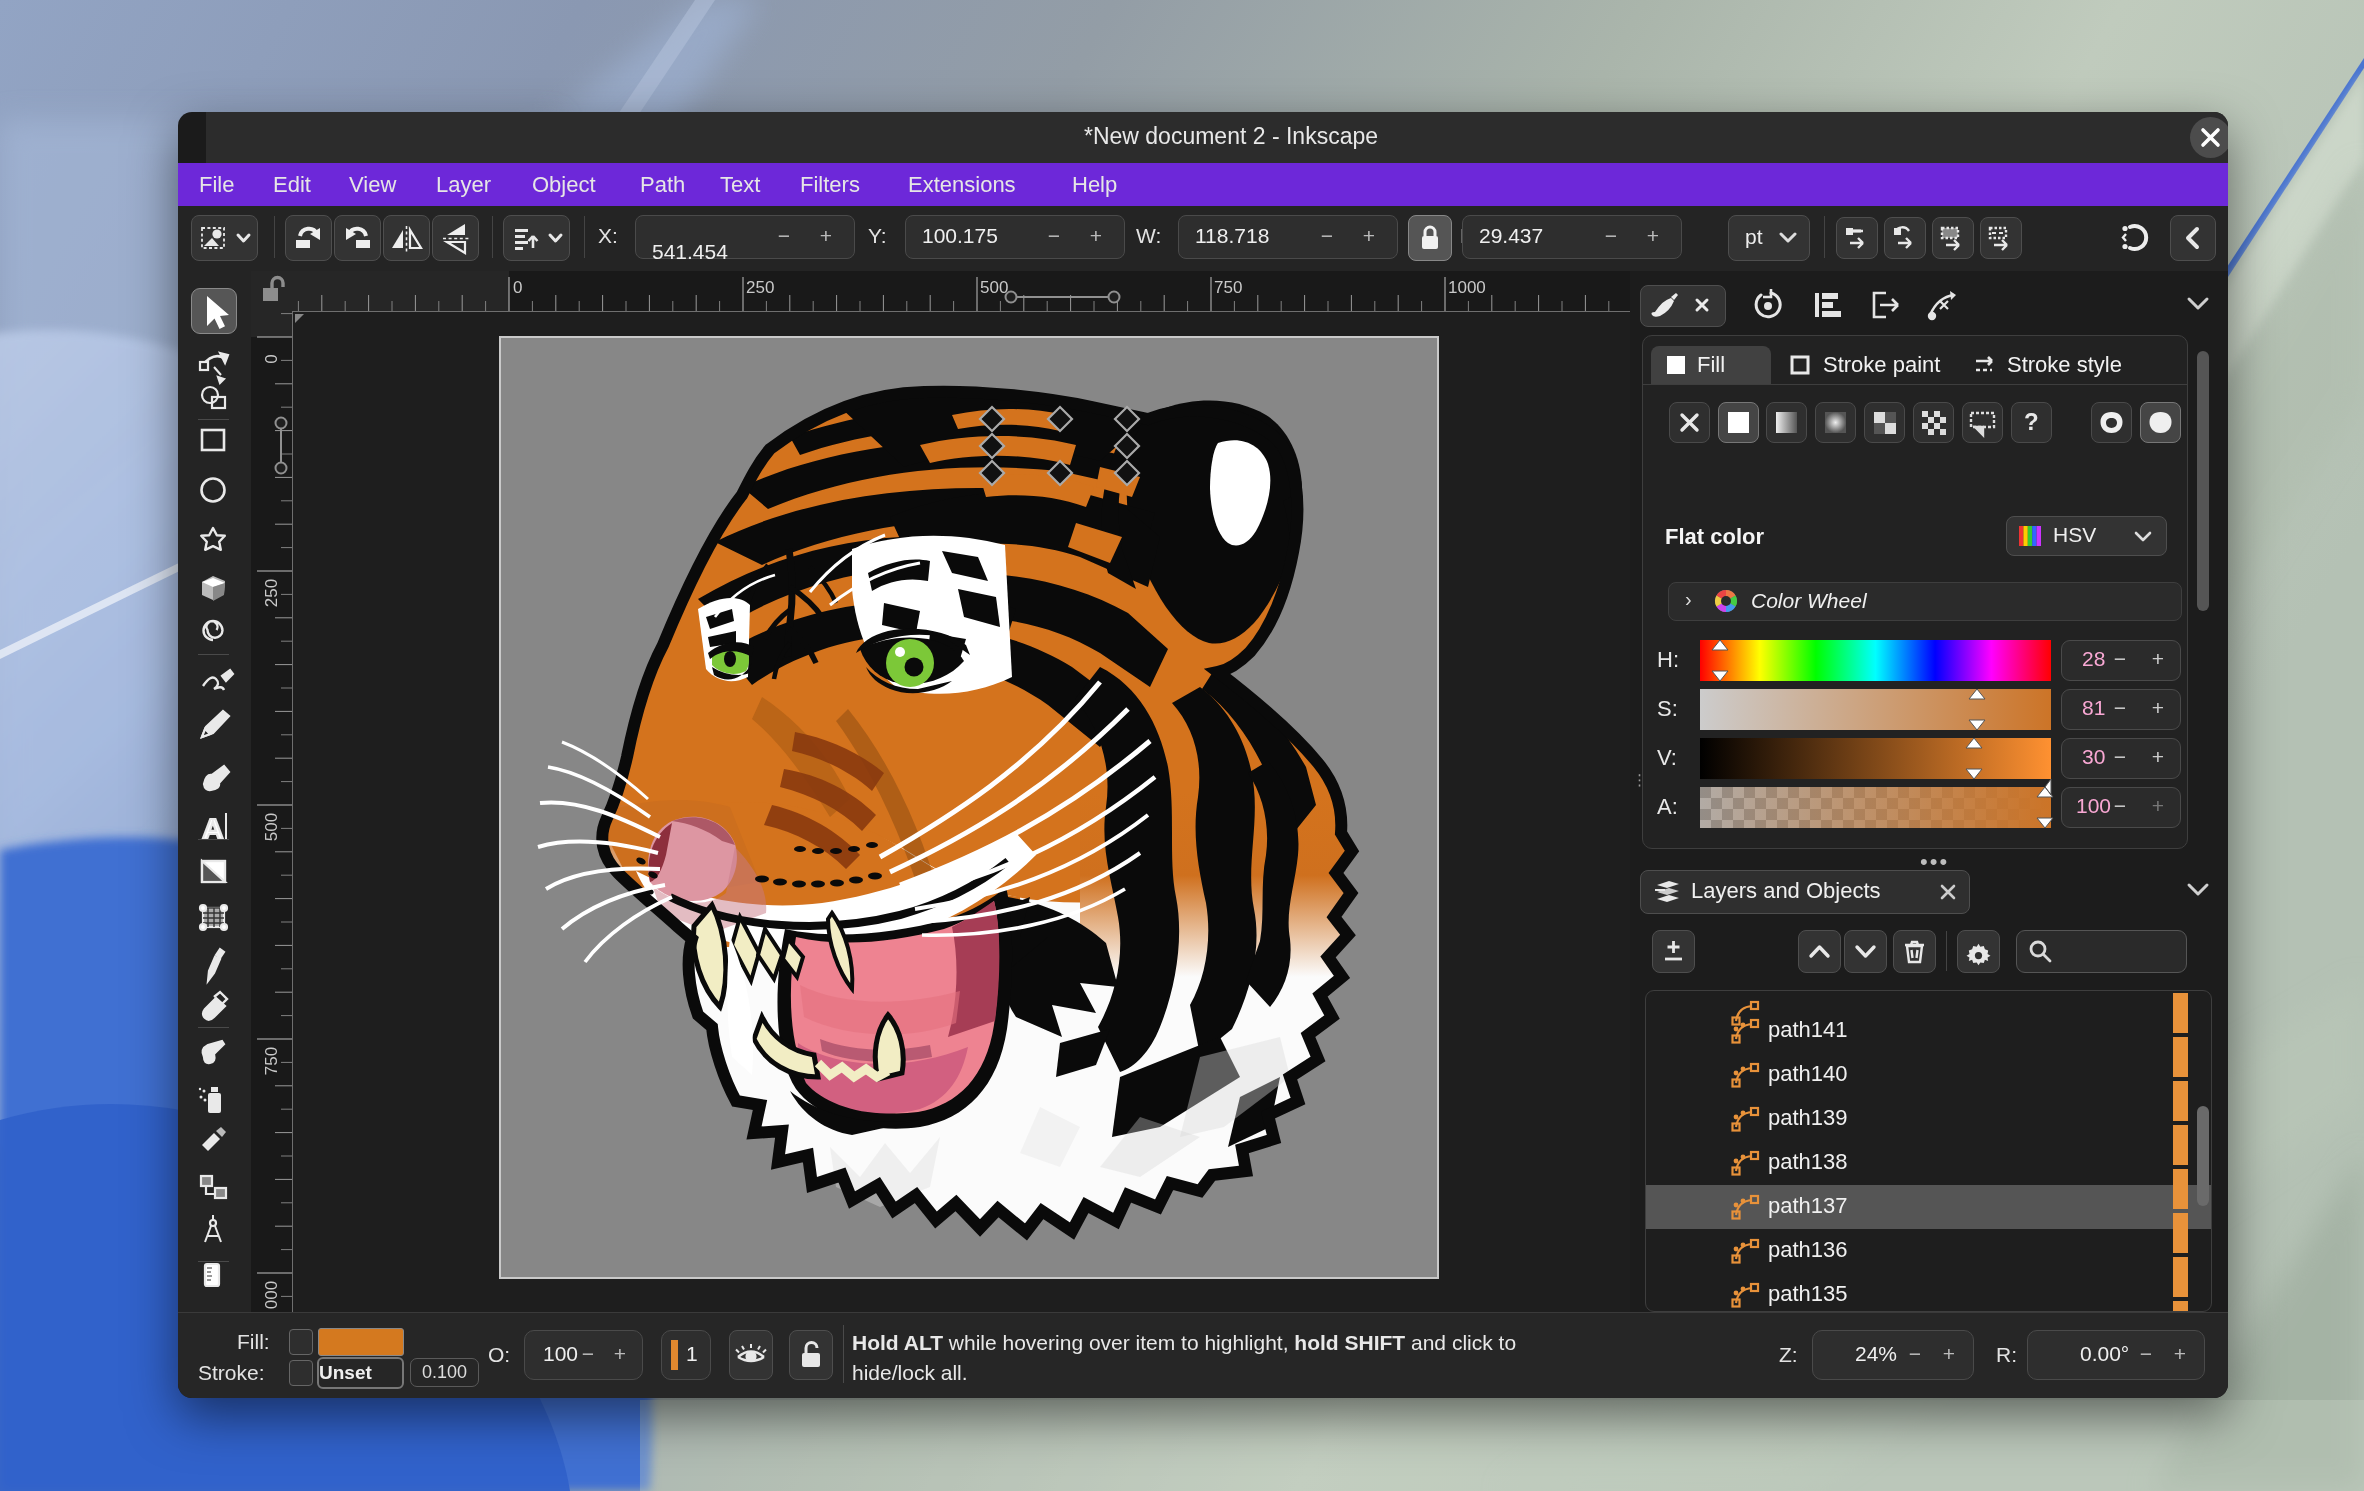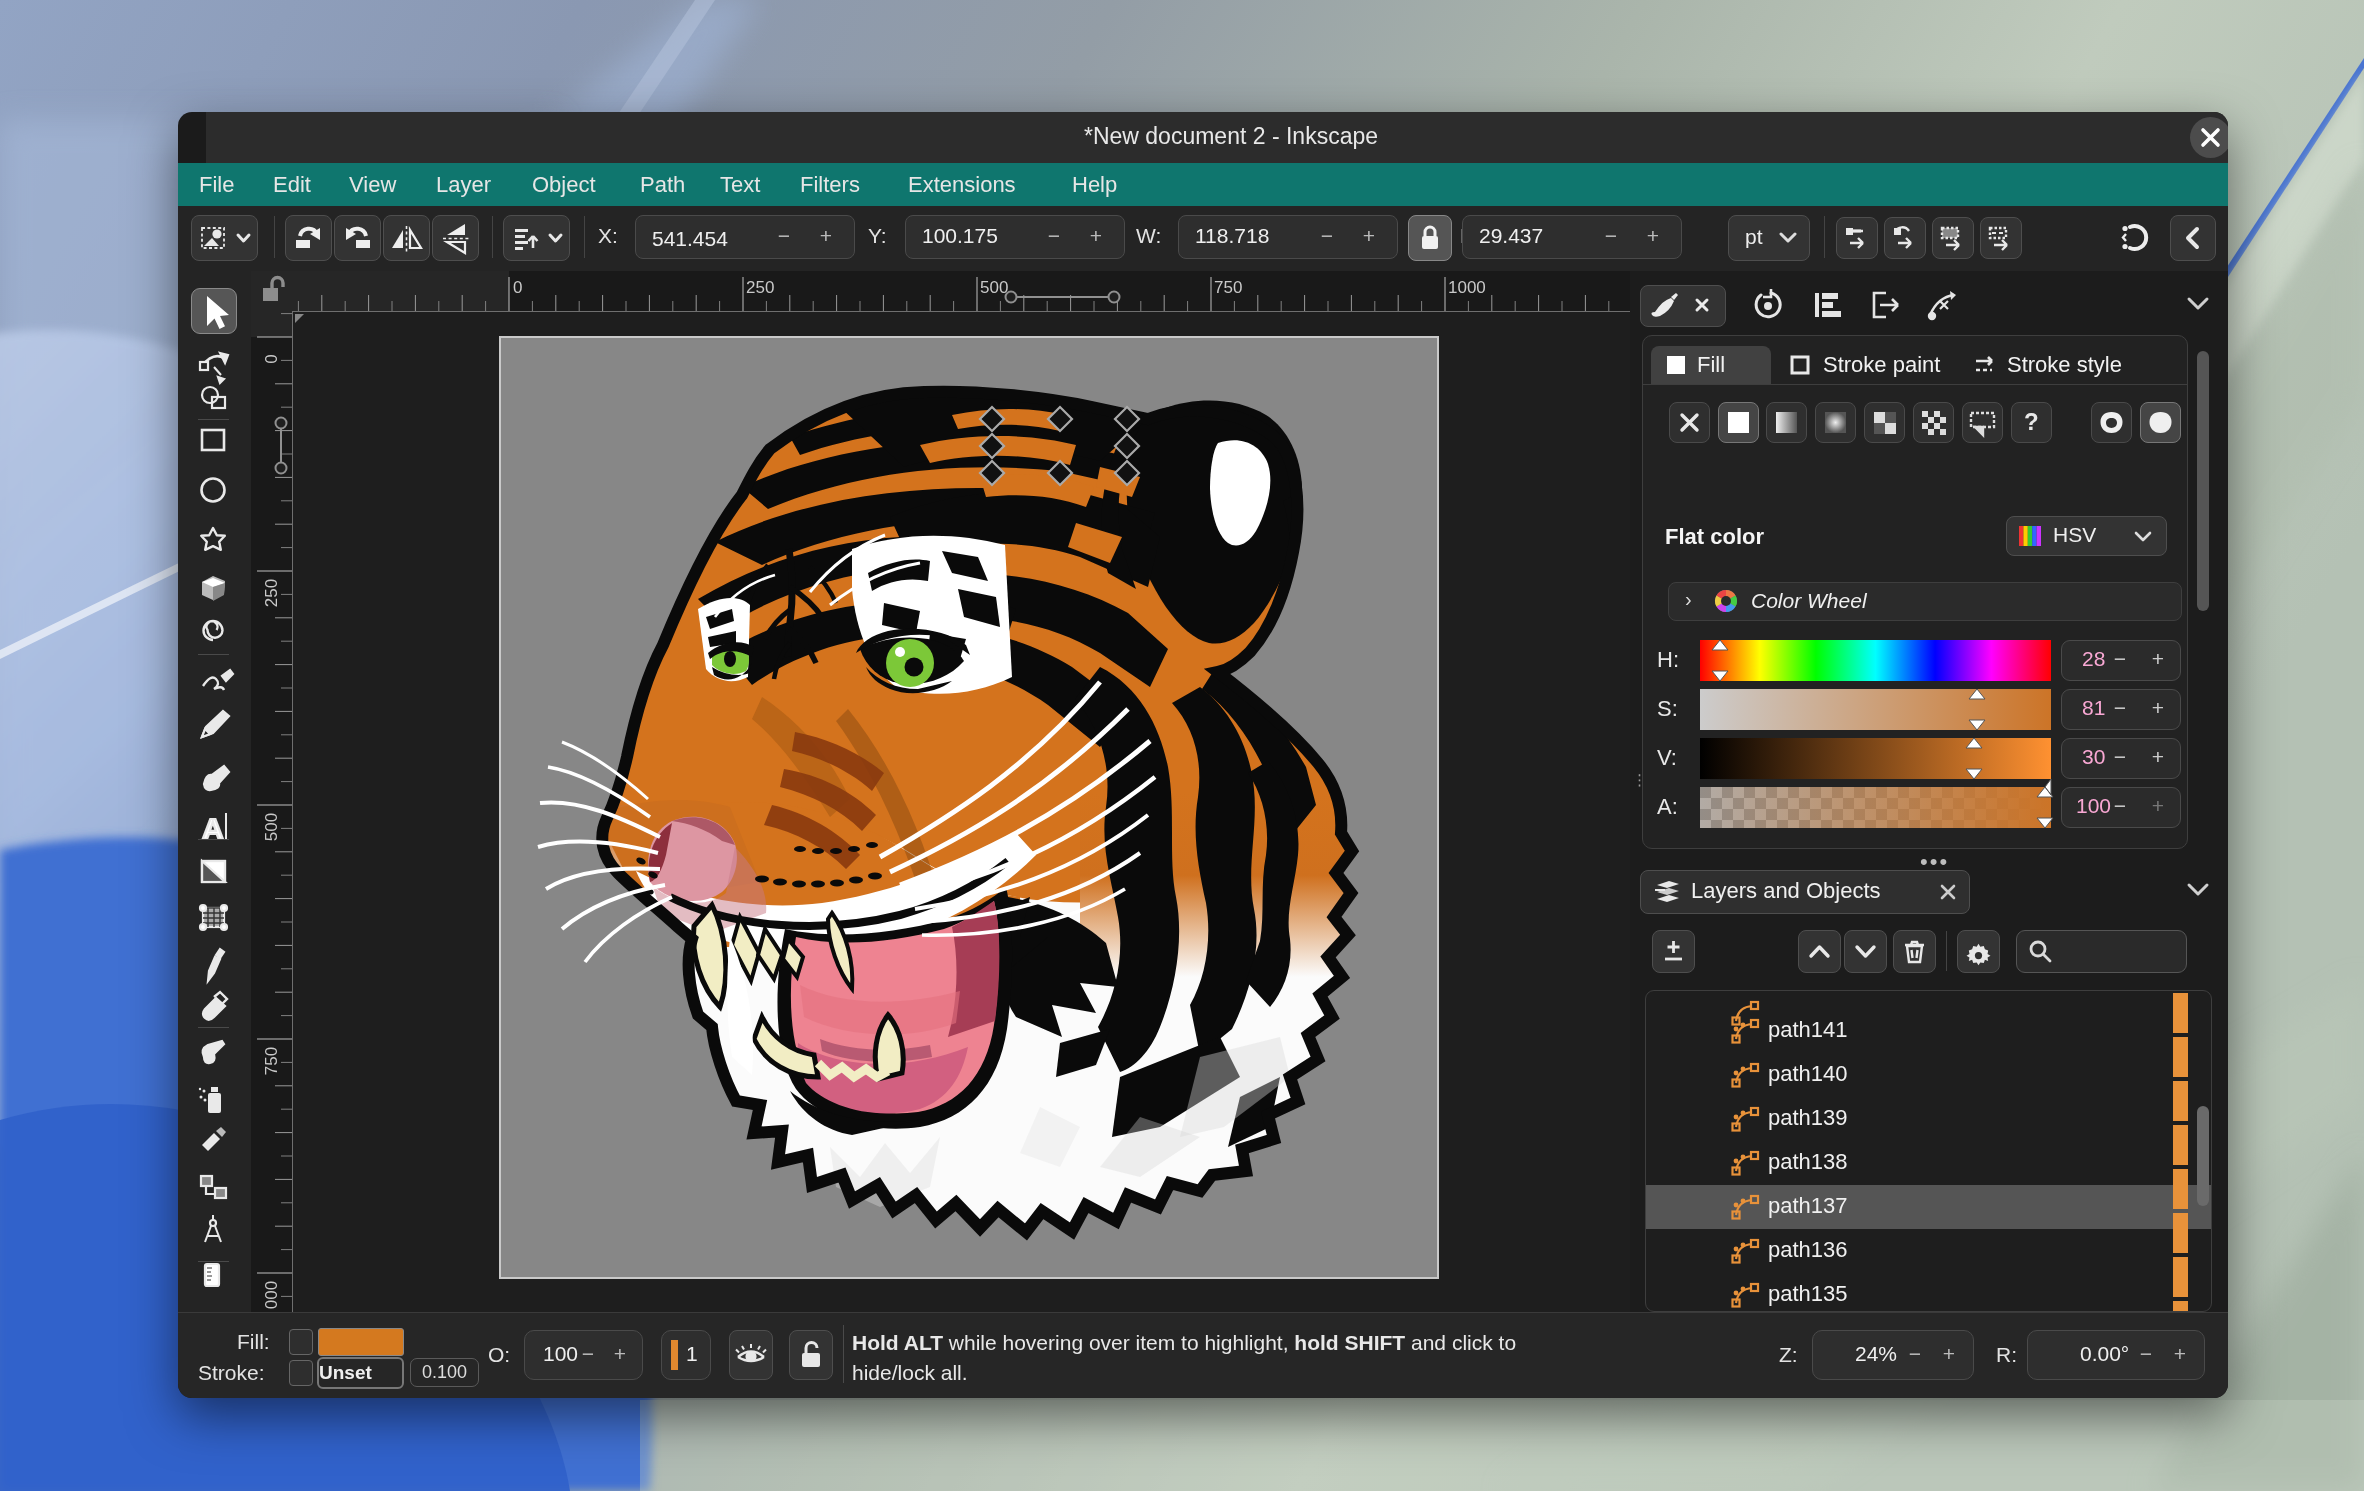--- a/index.html
+++ b/index.html
@@ -1,21 +1,21 @@
 <!DOCTYPE html>
 <html><head><meta charset="utf-8"><style>
 html,body{margin:0;padding:0;width:2364px;height:1491px;overflow:hidden;font-family:"Liberation Sans",sans-serif;}
 #bg{position:absolute;inset:0;background:#a2aeb2;}
 .abs{position:absolute;}
 #win{position:absolute;left:178px;top:112px;width:2050px;height:1286px;background:#1b1b1b;border-radius:14px;box-shadow:0 18px 50px rgba(0,0,0,.5);overflow:hidden;}
 #titlebar{position:absolute;left:0;top:0;width:100%;height:51px;background:#2c2c2c;margin-left:28px;}
 #title{position:absolute;left:0;top:11px;width:100%;text-align:center;color:#e8e8e8;font-size:23px;}
 #closebtn{position:absolute;right:25px;top:5px;width:41px;height:41px;border-radius:50%;background:#4c4c4c;}
 
-#menubar{position:absolute;left:0;top:51px;width:100%;height:43px;background:#0f766e;color:#e6e6e6;font-size:22px;}
+#menubar{position:absolute;left:0;top:51px;width:100%;height:43px;background:#6d28d9;color:#e6e6e6;font-size:22px;}
 #menubar span{position:absolute;top:9px;}
 #toolbar{position:absolute;left:0;top:94px;width:100%;height:65px;background:#242424;border-bottom:1px solid #111;}
 #statusbar{position:absolute;left:0;top:1200px;width:100%;height:86px;background:#262626;border-top:1px solid #3a3a3a;}
 #toolbox{position:absolute;left:0;top:159px;width:73px;height:1041px;background:#242424;}
 #canvaswrap{position:absolute;left:73px;top:159px;width:1379px;height:1041px;background:#1b1b1b;}
 #dock{position:absolute;left:1452px;top:159px;width:598px;height:1041px;background:#1c1c1c;}
 .tbtn{position:absolute;background:#333333;border:1px solid #4e4e4e;border-radius:8px;}
 .tbtn.plain{background:#2c2c2c;border-color:#444;}
 .inp{position:absolute;background:#2e2e2e;border:1px solid #4a4a4a;border-radius:8px;color:#efefef;font-size:21px;}
 .lbl{position:absolute;color:#e3e3e3;font-size:21px;}
@@ -160,21 +160,21 @@
             <rect x="11" y="25" width="13" height="3" stroke="none"></rect>
             <rect x="11" y="31" width="8" height="3" stroke="none"></rect>
             <path d="M29 32 V20 M29 20 l-4.5 5 M29 20 l4.5 5" stroke-width="2.6" fill="none"></path>
             <path d="M46 19 l5.5 6 5.5-6" stroke-width="3" stroke-linecap="round" stroke-linejoin="round" fill="none"></path>
           </g>
         </svg>
     </div>
     <div style="position:absolute;left:406px;top:10px;width:1px;height:42px;background:#444"></div>
     <span class="lbl" style="left:420px;top:18px">X:</span>
     <div class="inp" style="left:457px;top:9px;width:218px;height:42px">
-        <span style="position:absolute;left:16px;top:11px">541.454</span>
+        <span style="position:absolute;left:16px;top:24px">541.454</span>
         <span class="mm" style="position:absolute;right:64px;top:8px">−</span>
         <span class="mm" style="position:absolute;right:22px;top:8px">+</span>
       </div>
     <span class="lbl" style="left:690px;top:18px">Y:</span>
     <div class="inp" style="left:727px;top:9px;width:218px;height:42px">
         <span style="position:absolute;left:16px;top:8px">100.175</span>
         <span class="mm" style="position:absolute;right:64px;top:8px">−</span>
         <span class="mm" style="position:absolute;right:22px;top:8px">+</span>
       </div>
     <span class="lbl" style="left:958px;top:18px">W:</span>

